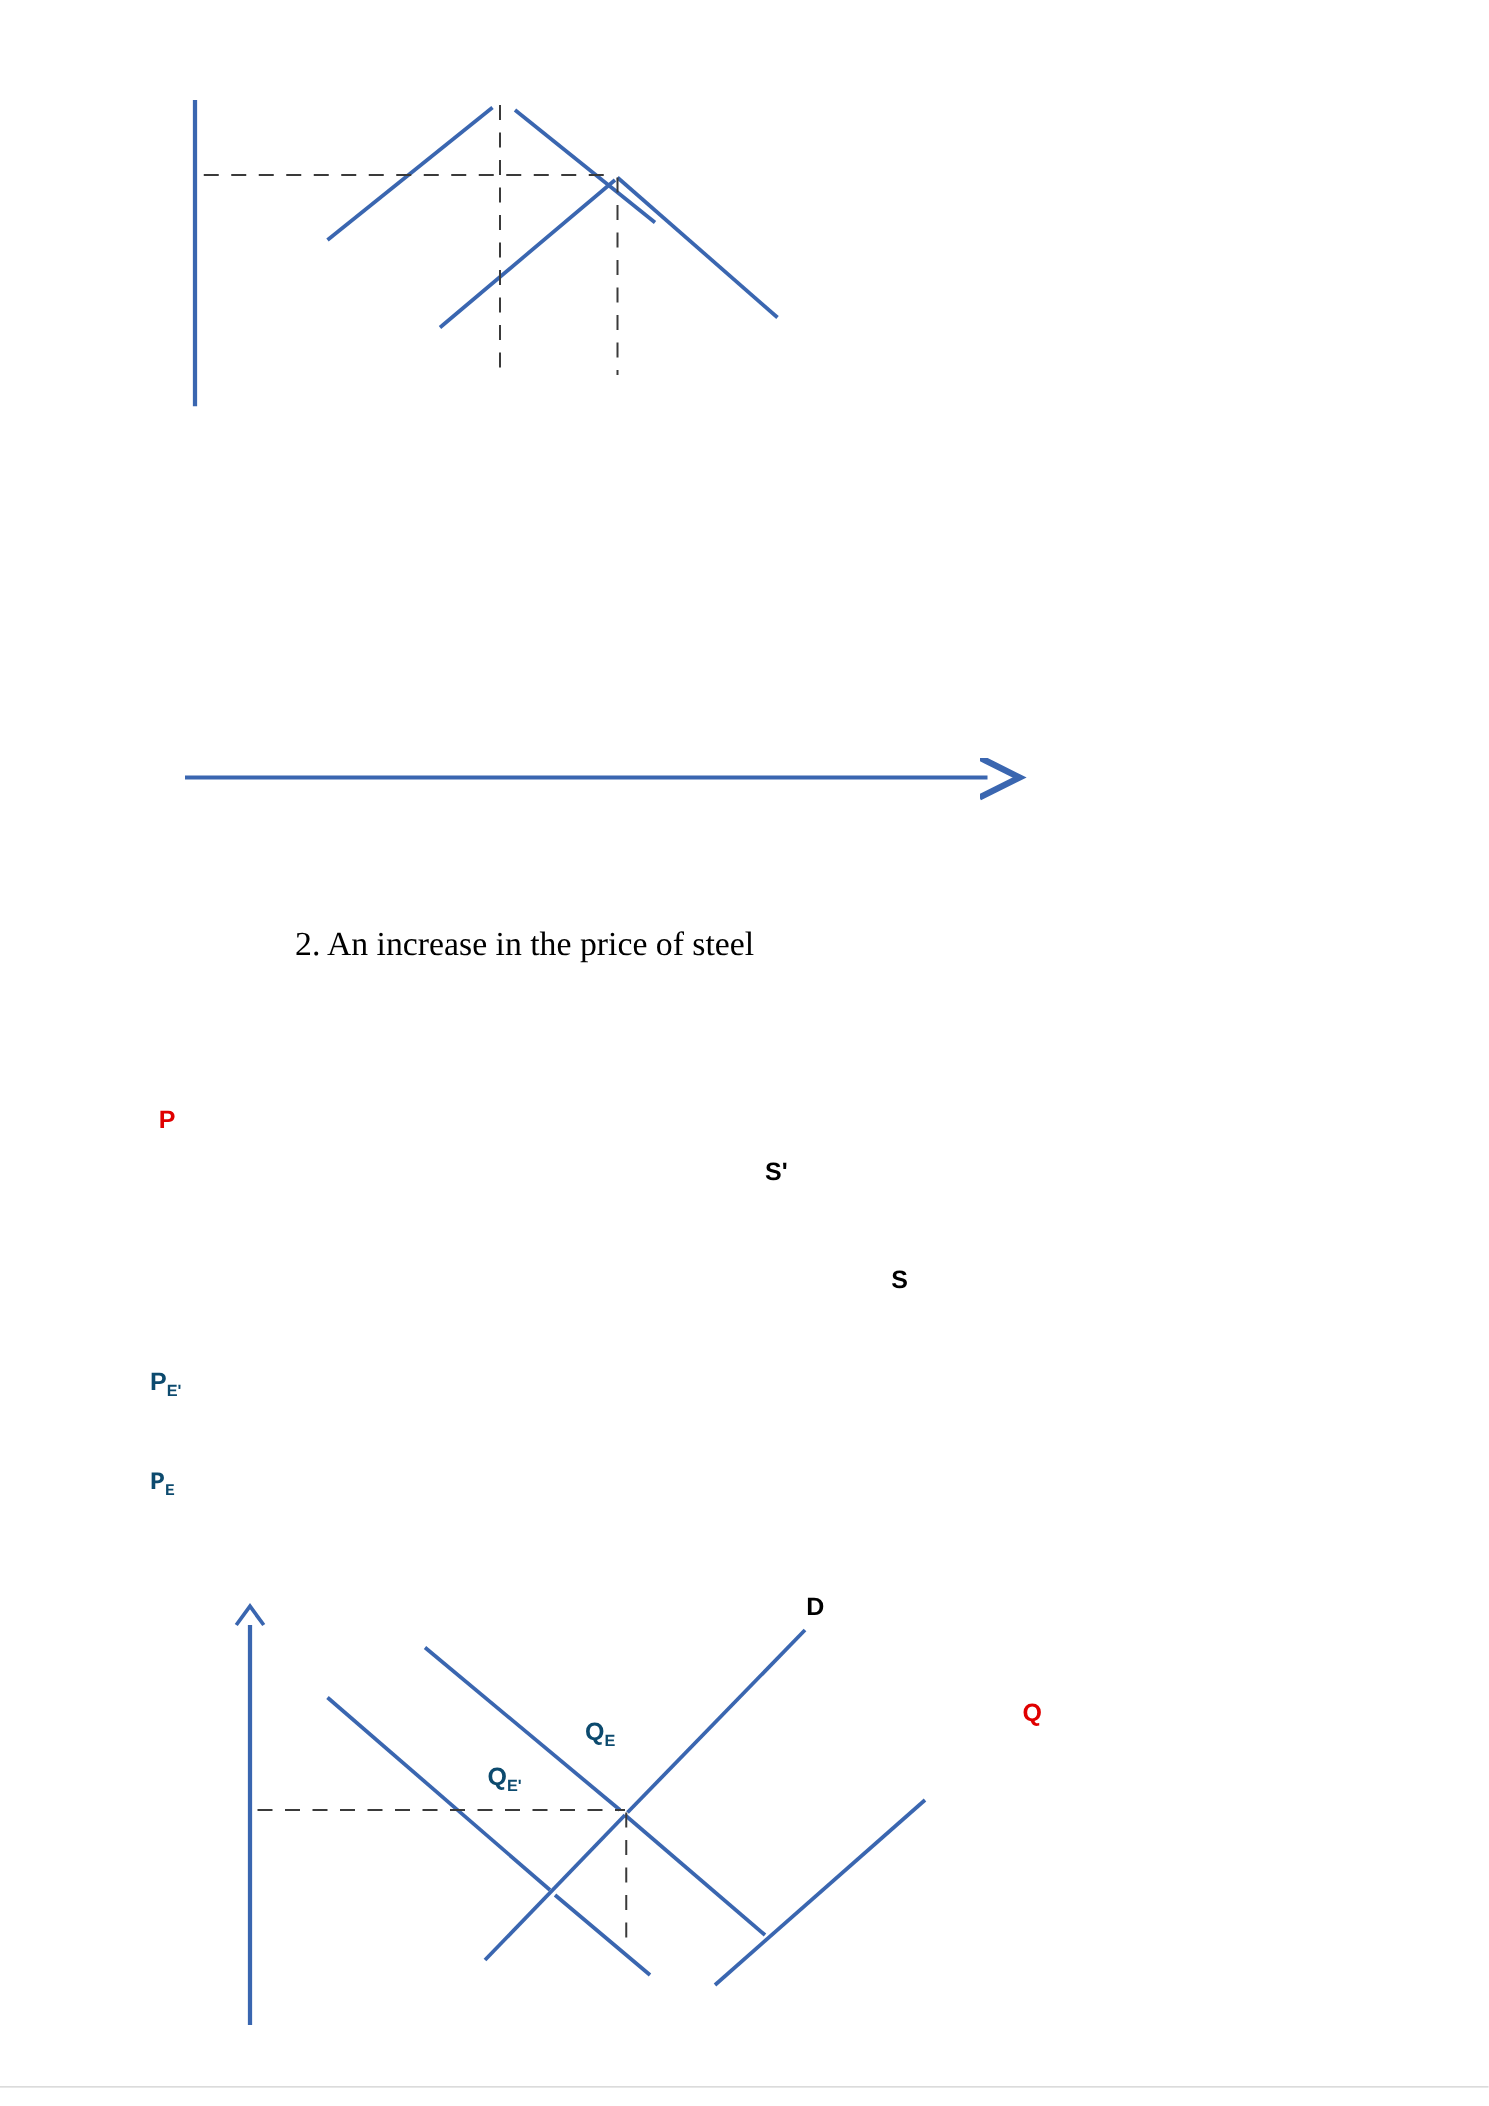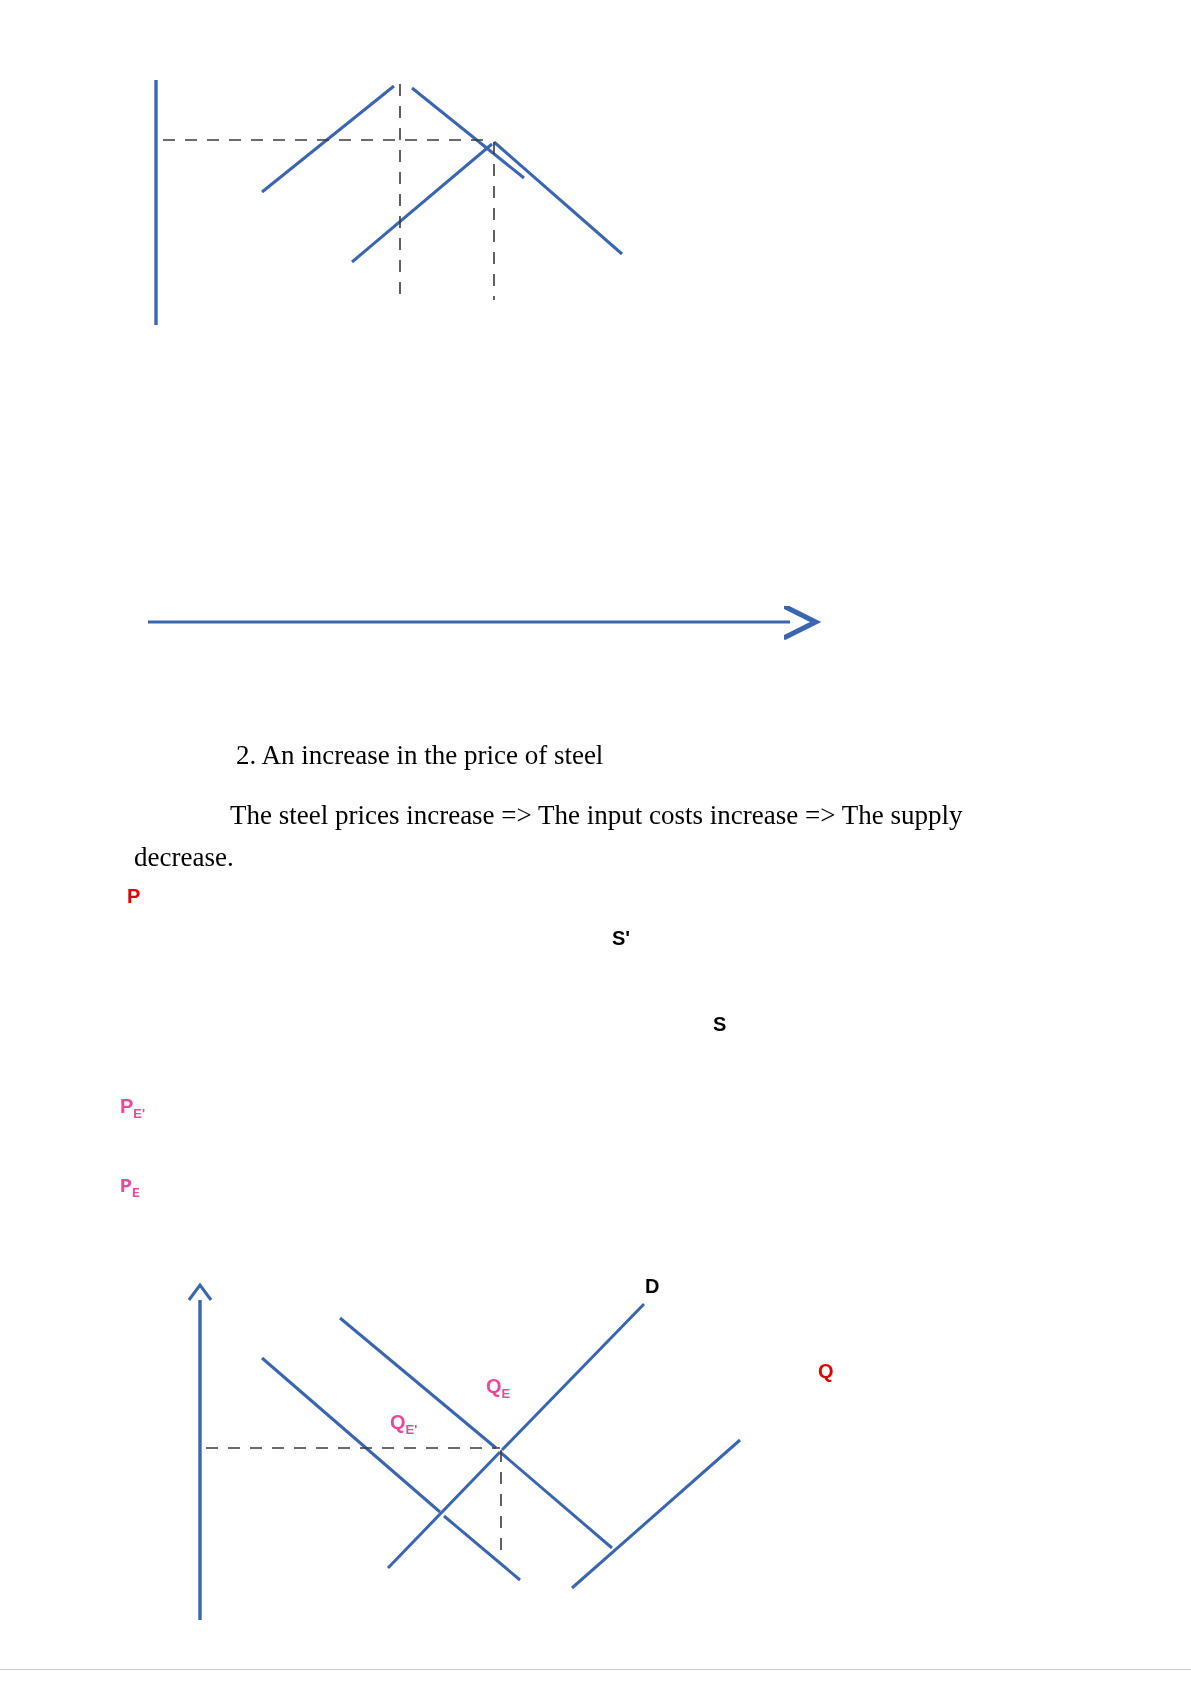--- a/index.html
+++ b/index.html
@@ -50,21 +50,21 @@
     line-height: 42px;
     text-indent: 96px;
   }
   .axis-label {
     position: absolute;
     font-family: "Liberation Sans", sans-serif;
     font-weight: bold;
     font-size: 20px;
   }
   .label-red { color: #e00000; }
-  .label-brown { color: #ec4899; }
+  .label-brown { color: #0c4a6e; }
   .label-black { color: #000000; }
   .sub {
     font-size: 13px;
     vertical-align: sub;
   }
   .footer-rule {
     position: absolute;
     left: 0;
     top: 1669px;
     width: 1191px;
@@ -119,34 +119,33 @@
 
       <line x1="572" y1="1588" x2="740" y2="1440" stroke="#3a66b0" stroke-width="3"></line>
 
       <line x1="206" y1="1448" x2="500" y2="1448" stroke="#3a3a3a" stroke-width="1.6" stroke-dasharray="12 10"></line>
       <line x1="501" y1="1450" x2="501" y2="1560" stroke="#3a3a3a" stroke-width="1.6" stroke-dasharray="12 10"></line>
     </g>
   </svg>
 
   <div class="text-block para-1">2.  An increase in the price of steel</div>
 
-  <div class="text-block para-2">The steel prices increase =&gt; The input costs increase =&gt; The supply decrease.</div>
 
   <div class="axis-label label-red" style="left:127px; top:885px;">P</div>
 
   <div class="axis-label label-red" style="left:818px; top:1360px;">Q</div>
 
   <div class="axis-label label-black" style="left:612px; top:927px;">S'</div>
 
   <div class="axis-label label-black" style="left:713px; top:1013px;">S</div>
 
   <div class="axis-label label-black" style="left:645px; top:1275px;">D</div>
 
   <div class="axis-label label-brown" style="left:120px; top:1095px;"><span>P</span><span class="sub">E'</span></div>
 
   <div class="axis-label label-brown" style="left:120px; top:1175px;font-family:Liberation Mono, monospace;"><span>P</span><span class="sub">E</span></div>
 
   <div class="axis-label label-brown" style="left:390px; top:1375px;margin-top:36px;"><span>Q</span><span class="sub">E'</span></div>
 
-  <div class="axis-label label-brown" style="left:486px; top:1375px;"><span>Q</span><span class="sub">E</span></div>
+  <div class="axis-label label-brown" style="left:468px; top:1375px;"><span>Q</span><span class="sub">E</span></div>
 
   <div class="footer-rule"></div>
 </div>
 
 </body></html>

